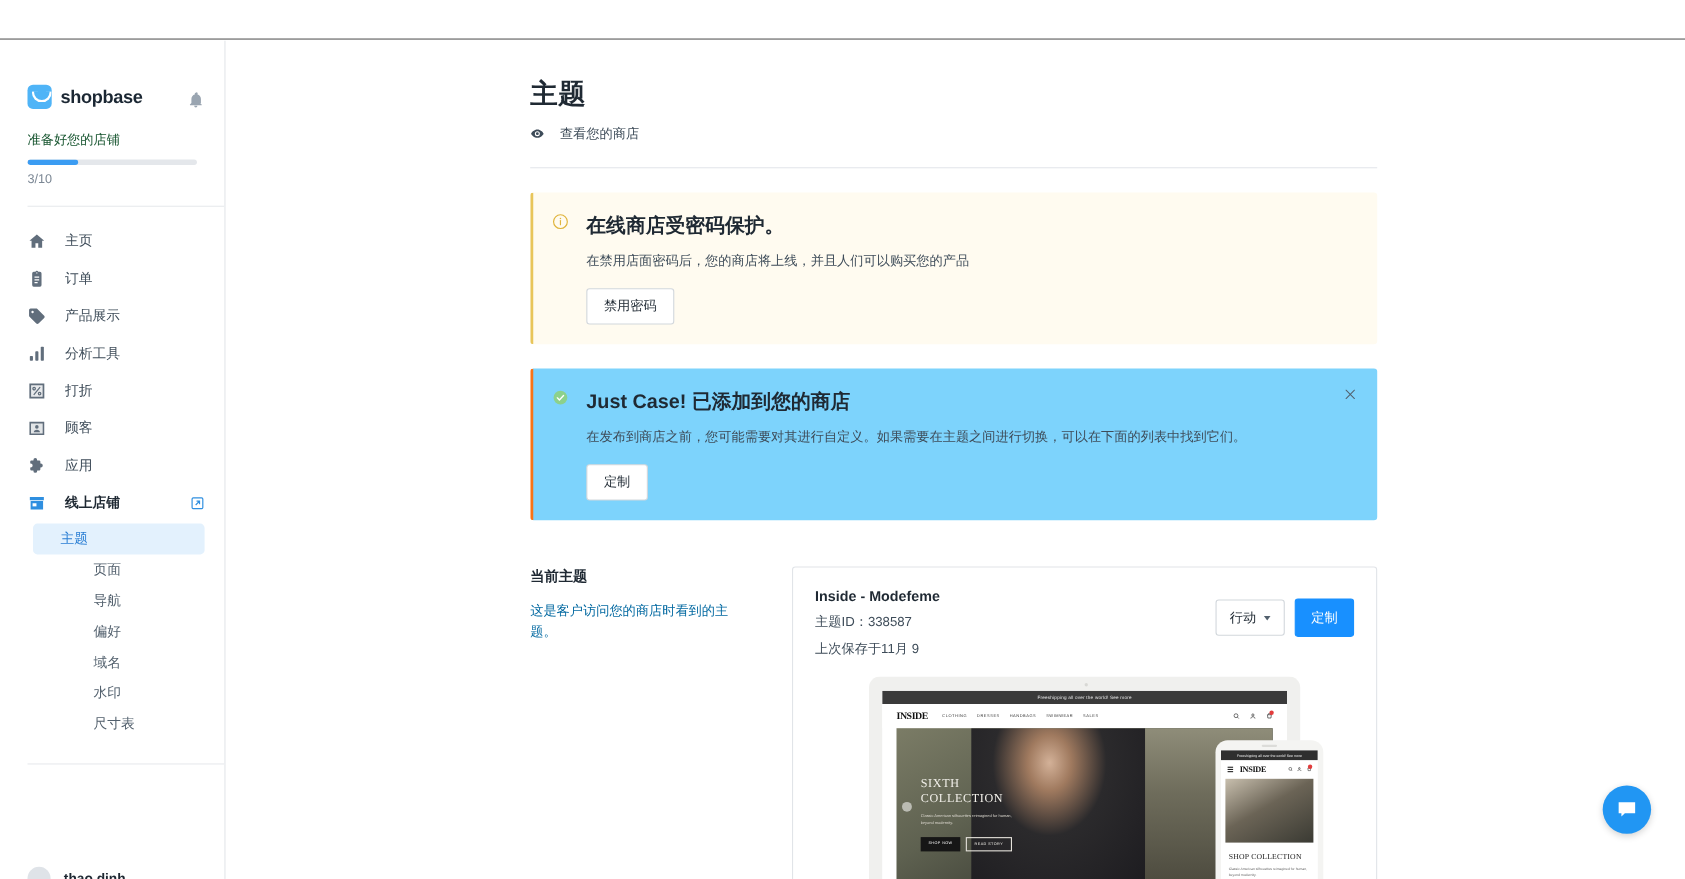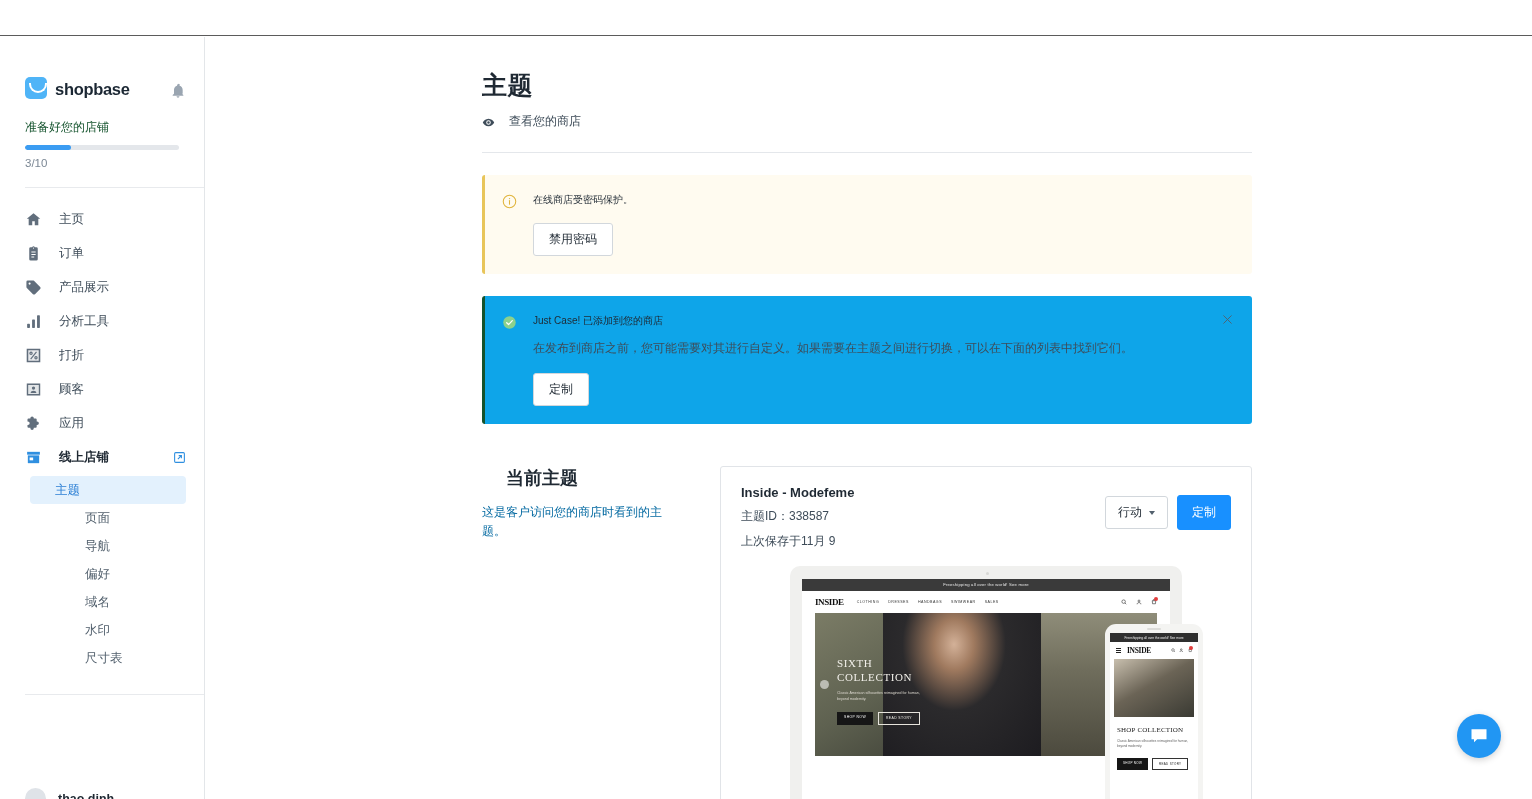--- a/index.html
+++ b/index.html
@@ -94,41 +94,41 @@
   .store-link { display: flex; align-items: center; margin-top: 11px; cursor: pointer; }
   .eye-icon { width: 13px; height: 13px; color: #3e4c59; display: block; }
   .store-link-text { font-size: 12px; color: #3e4c59; margin-left: 14px; }
   .head-rule { height: 1px; background: #e4e7eb; margin-top: 22px; }
 
   .banner {
     display: flex; margin-top: 22px; border-radius: 3px;
     padding: 18px 20px 18px 17px; position: relative;
   }
   .banner-warning { background: #fffbf0; border-left: 3px solid #e8c55a; }
-  .banner-success { background: #0ea5e9; border-left: 3px solid #14532d; }
+  .banner-success { background: #7dd3fc; border-left: 3px solid #f97316; }
   .banner-icon { width: 15px; height: 15px; flex: 0 0 15px; margin-top: 1px; }
   .banner-icon svg { display: block; }
   .banner-body { margin-left: 16px; }
-  .banner-title { font-size: 10px; font-weight: normal; color: #1f2933; }
+  .banner-title { font-size: 18px; font-weight: bold; color: #1f2933; }
   .banner-text { font-size: 12px; color: #3e4c59; margin-top: 11px; line-height: 1.5; }
   .banner-btn {
     margin-top: 16px; display: inline-block; background: #ffffff;
     border: 1px solid #d2d7dc; border-radius: 3px;
     padding: 7px 15px; font-size: 12px; color: #1f2933; cursor: pointer;
     font-family: inherit;
   }
   .banner-close {
     position: absolute; right: 18px; top: 17px; width: 13px; height: 13px;
     color: #52606d; cursor: pointer;
   }
   .banner-close svg { display: block; }
 
   .section { display: flex; margin-top: 42px; }
   .section-aside { width: 238px; flex: 0 0 238px; padding-right: 36px; }
-  .section-heading { font-size: 18px; font-weight: bold; color: #1f2933; margin-left: 24px; }
+  .section-heading { font-size: 13px; font-weight: bold; color: #1f2933; }
   .section-desc { font-size: 12px; color: #0369a1; margin-top: 13px; line-height: 1.6; }
 
   .theme-card {
     flex: 1; border: 1px solid #e1e4e8; border-radius: 3px;
     background: #ffffff; overflow: hidden;
   }
   .theme-card-head { display: flex; align-items: flex-start; padding: 18px 20px 16px 20px; }
   .theme-name { font-size: 13px; font-weight: bold; color: #1f2933; }
   .theme-meta { font-size: 12px; color: #3e4c59; margin-top: 8px; }
   .theme-actions { margin-left: auto; display: flex; align-items: center; gap: 9px; padding-top: 10px; }
@@ -396,20 +396,21 @@
     <div class="banner banner-warning">
       <span class="banner-icon">
         <svg viewBox="0 0 24 24" fill="none" stroke="#e0b43c" stroke-width="1.7">
             <circle cx="12" cy="12" r="10"></circle>
             <path d="M12 10.5v6" stroke-linecap="round"></path>
             <circle cx="12" cy="7.3" r="1.1" fill="#e0b43c" stroke="none"></circle>
           </svg>
       </span>
       <div class="banner-body">
         <div class="banner-title">在线商店受密码保护。</div>
+        <div class="banner-text">在禁用店面密码后，您的商店将上线，并且人们可以购买您的产品</div>
         <button class="banner-btn">禁用密码</button>
       </div>
     </div>
 
     <div class="banner banner-success">
       <span class="banner-icon">
         <svg viewBox="0 0 24 24" fill="none">
             <circle cx="12" cy="12" r="10" fill="#8cd18c"></circle>
             <path d="M7.5 12.3l3 3 6-6.3" stroke="#fff" stroke-width="2" stroke-linecap="round" stroke-linejoin="round"></path>
           </svg>

